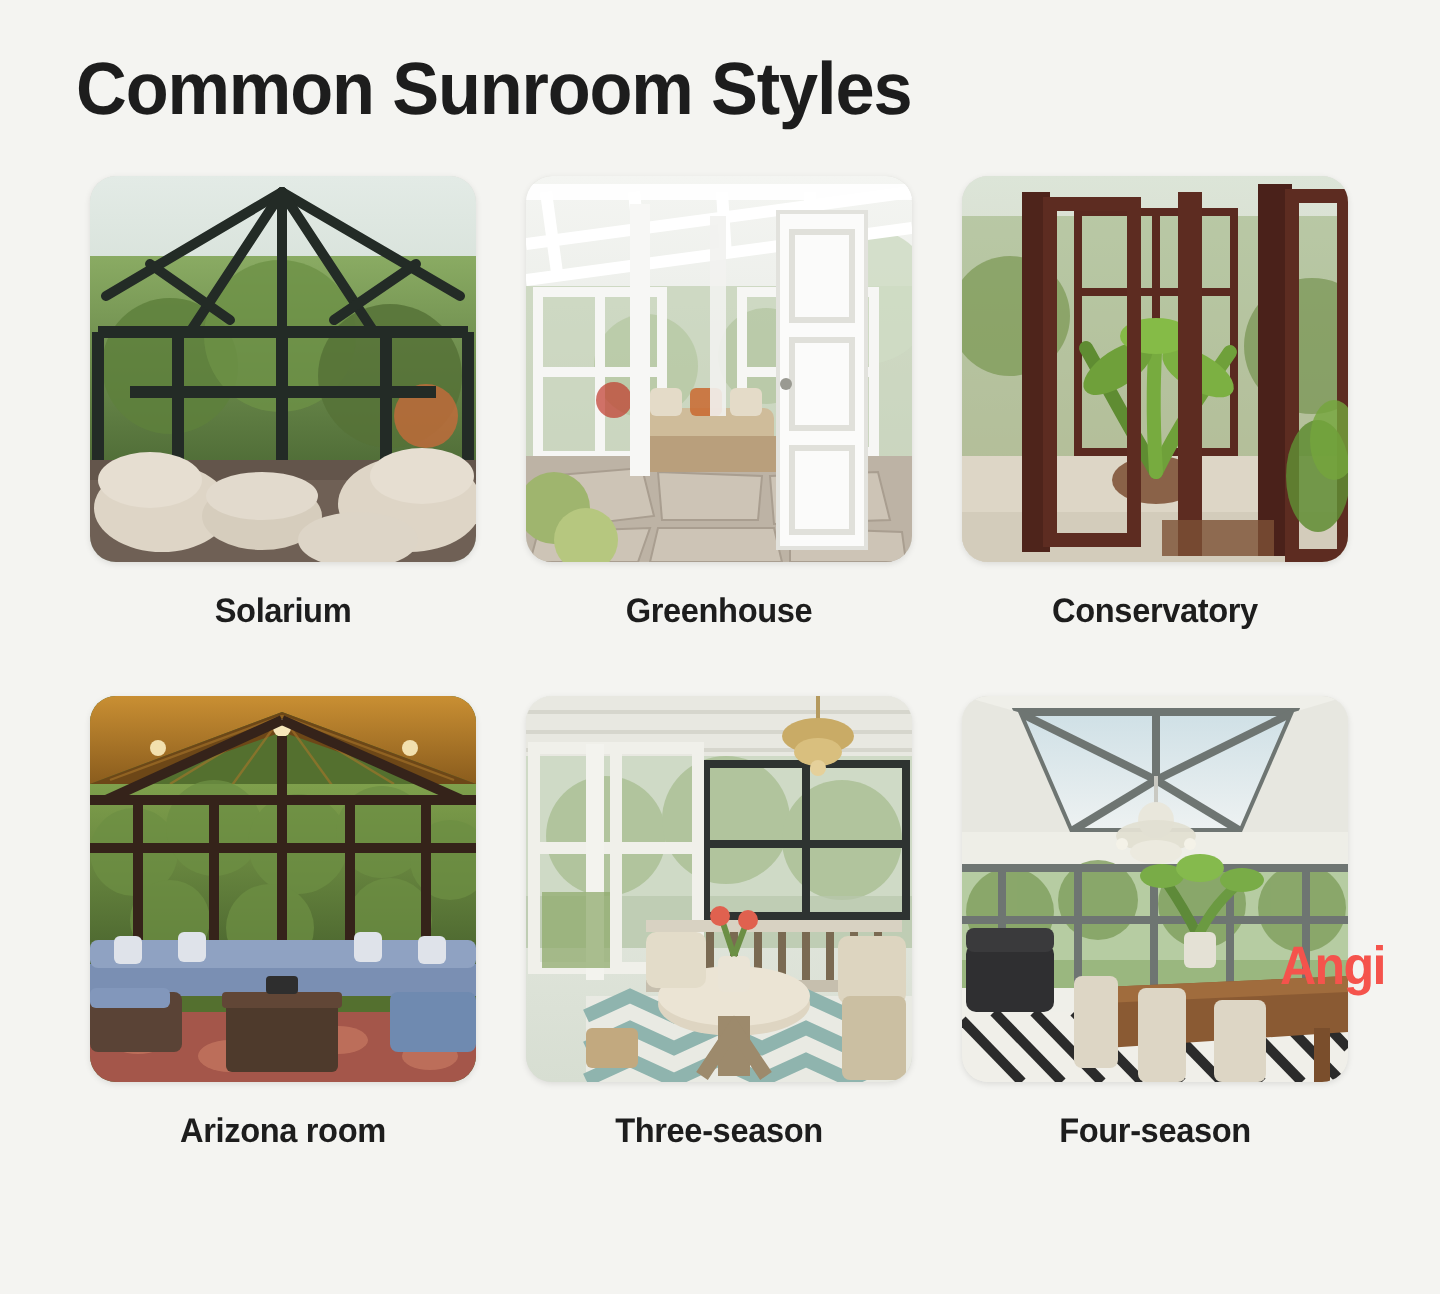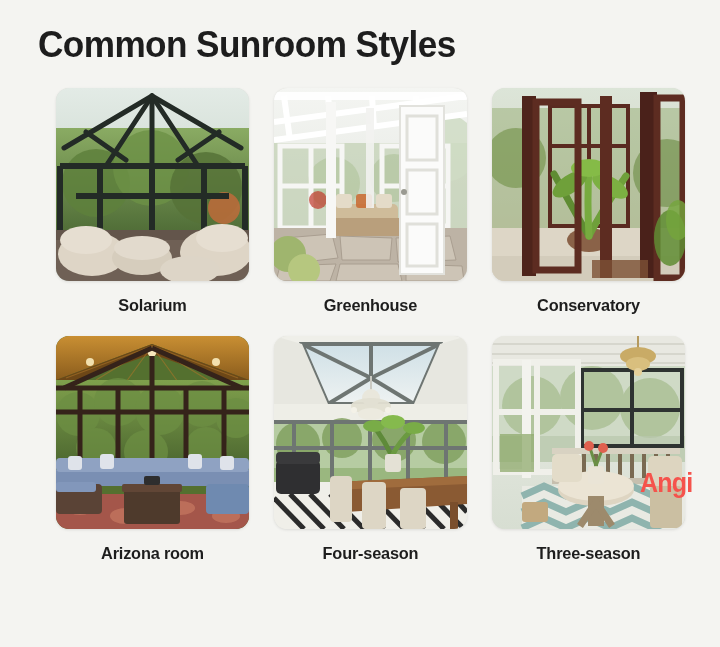--- a/index.html
+++ b/index.html
@@ -29,21 +29,21 @@
     font-weight: 700;
     letter-spacing: -0.6px;
     color: #1d1d1d;
     font-family: "Liberation Sans", sans-serif;
     transform: scaleX(0.95);
     transform-origin: left center;
     white-space: nowrap;
   }
   .grid {
     position: absolute;
-    left: 56px;
+    left: 45px;
     top: 88px;
     width: 630px;
     display: grid;
     grid-template-columns: repeat(3, 193px);
     column-gap: 25px;
     row-gap: 0px;
   }
   .card {
     width: 193px;
   }
@@ -61,21 +61,21 @@
     text-align: center;
     font-size: 17px;
     font-weight: 700;
     color: #1d1d1d;
     letter-spacing: -0.2px;
     margin-top: 15px;
     margin-bottom: 16px;
     font-family: "Liberation Sans", sans-serif;
     transform: scaleX(0.96);
   }
-  .row2 { margin-top: 4px; }
+  .row2 { margin-top: 16px; }
   .logo {
     position: absolute;
     right: 28px;
     bottom: 30px;
     font-size: 27px;
     font-weight: 700;
     color: #f5534c;
     letter-spacing: -0.9px;
     font-family: "Liberation Sans", sans-serif;
     transform: scaleX(0.93);
@@ -340,20 +340,111 @@
           <rect x="0" y="148" width="46" height="30" rx="4" fill="#5a4336"></rect>
           <rect x="150" y="148" width="43" height="30" rx="4" fill="#6f8ab0"></rect>
           <rect x="0" y="146" width="40" height="10" rx="3" fill="#8297bb"></rect>
 
           <rect x="68" y="152" width="56" height="36" rx="3" fill="#4e3a2c"></rect>
           <rect x="66" y="148" width="60" height="8" rx="2" fill="#614636"></rect>
           <rect x="88" y="140" width="16" height="9" rx="2" fill="#2e2e2e"></rect>
         </svg>
       </div>
       <div class="caption">Arizona room</div>
+    </div>
+
+    <div class="card row2">
+      <div class="thumb">
+        <svg viewBox="0 0 193 193" xmlns="http://www.w3.org/2000/svg" aria-hidden="true">
+          <defs>
+            <linearGradient id="s5bg" x1="0" y1="0" x2="0" y2="1">
+              <stop offset="0%" stop-color="#eceee7"></stop>
+                <stop offset="100%" stop-color="#d7ded2"></stop>
+            </linearGradient>
+          </defs>
+          <rect width="193" height="193" fill="url(#s5bg)"></rect>
+
+          <rect x="0" y="0" width="193" height="30" fill="#e8e8e1"></rect>
+          <g stroke="#d6d6cd" stroke-width="2">
+            <path d="M0 8 L193 8"></path>
+              <path d="M0 18 L193 18"></path>
+              <path d="M0 27 L193 27"></path>
+          </g>
+
+          <rect x="0" y="30" width="193" height="96" fill="#cfdac6"></rect>
+          <g fill="#a7bd90" opacity="0.75">
+            <circle cx="40" cy="70" r="30"></circle>
+              <circle cx="100" cy="62" r="32"></circle>
+              <circle cx="158" cy="72" r="30"></circle>
+          </g>
+          <rect x="0" y="100" width="193" height="26" fill="#b8c7ac" opacity="0.7"></rect>
+
+          <g stroke="#2e3331" stroke-width="4" fill="none">
+            <rect x="90" y="34" width="100" height="76"></rect>
+            <path d="M140 34 L140 110"></path>
+              <path d="M90 74 L190 74"></path>
+          </g>
+
+          <g stroke="#f0f0ea" stroke-width="6" fill="none">
+            <rect x="4" y="26" width="82" height="110"></rect>
+            <path d="M45 26 L45 136"></path>
+            <path d="M4 76 L86 76"></path>
+          </g>
+          <rect x="30" y="24" width="9" height="118" fill="#f3f3ee"></rect>
+
+          <rect x="8" y="98" width="34" height="38" fill="#90ab6e" opacity="0.75"></rect>
+
+          <g>
+            <path d="M146 0 L146 14" stroke="#b59a5e" stroke-width="2"></path>
+            <ellipse cx="146" cy="20" rx="18" ry="9" fill="#c9ab66"></ellipse>
+            <ellipse cx="146" cy="28" rx="12" ry="7" fill="#d9bf7e"></ellipse>
+            <circle cx="146" cy="36" r="4" fill="#e5d09a"></circle>
+          </g>
+
+          <rect x="60" y="112" width="128" height="6" fill="#d8d2c2"></rect>
+          <g fill="#7a6a52">
+            <rect x="66" y="118" width="4" height="26"></rect>
+              <rect x="78" y="118" width="4" height="26"></rect>
+            <rect x="90" y="118" width="4" height="26"></rect>
+              <rect x="102" y="118" width="4" height="26"></rect>
+            <rect x="114" y="118" width="4" height="26"></rect>
+              <rect x="126" y="118" width="4" height="26"></rect>
+            <rect x="138" y="118" width="4" height="26"></rect>
+              <rect x="150" y="118" width="4" height="26"></rect>
+            <rect x="162" y="118" width="4" height="26"></rect>
+              <rect x="174" y="118" width="4" height="26"></rect>
+          </g>
+          <rect x="60" y="142" width="128" height="6" fill="#c6bfae"></rect>
+
+          <rect x="30" y="150" width="163" height="43" fill="#e9eae3"></rect>
+          <g stroke="#8fb4ae" stroke-width="7" fill="none">
+            <path d="M30 160 L52 150 L74 160 L96 150 L118 160 L140 150 L162 160 L184 150"></path>
+            <path d="M30 176 L52 166 L74 176 L96 166 L118 176 L140 166 L162 176 L184 166"></path>
+            <path d="M30 192 L52 182 L74 192 L96 182 L118 192 L140 182 L162 192 L184 182"></path>
+          </g>
+
+          <ellipse cx="104" cy="154" rx="38" ry="16" fill="#ded5c2"></ellipse>
+          <ellipse cx="104" cy="150" rx="38" ry="15" fill="#ebe4d4"></ellipse>
+          <rect x="96" y="160" width="16" height="30" fill="#9d8a6c"></rect>
+          <path d="M88 190 L104 166 L120 190" stroke="#9d8a6c" stroke-width="7" fill="none"></path>
+
+          <rect x="96" y="130" width="16" height="18" rx="3" fill="#eae4d6"></rect>
+          <path d="M104 130 L98 112" stroke="#6b8f45" stroke-width="3"></path>
+          <path d="M104 130 L110 114" stroke="#6b8f45" stroke-width="3"></path>
+          <circle cx="97" cy="110" r="5" fill="#e0614f"></circle>
+          <circle cx="111" cy="112" r="5" fill="#e0614f"></circle>
+
+          <rect x="60" y="118" width="30" height="28" rx="5" fill="#e3dcc9"></rect>
+          <rect x="156" y="120" width="34" height="34" rx="5" fill="#ddd5c0"></rect>
+          <rect x="158" y="150" width="32" height="42" rx="4" fill="#cbbfa2"></rect>
+
+          <rect x="30" y="166" width="26" height="20" rx="3" fill="#c2a97f"></rect>
+        </svg>
+      </div>
+      <div class="caption">Three-season</div>
     </div>
 
     <div class="card row2">
       <div class="thumb">
         <svg viewBox="0 0 193 193" xmlns="http://www.w3.org/2000/svg" aria-hidden="true">
           <defs>
             <linearGradient id="s6sky" x1="0" y1="0" x2="0" y2="1">
               <stop offset="0%" stop-color="#cfe0e6"></stop>
                 <stop offset="100%" stop-color="#eef2f2"></stop>
             </linearGradient>
@@ -434,108 +525,17 @@
             <rect x="126" y="152" width="26" height="41" rx="4"></rect>
           </g>
 
           <rect x="2" y="124" width="44" height="34" rx="5" fill="#2f2f31"></rect>
           <rect x="2" y="116" width="44" height="12" rx="4" fill="#3a3a3c"></rect>
         </svg>
       </div>
       <div class="caption">Four-season</div>
     </div>
 
-    <div class="card row2">
-      <div class="thumb">
-        <svg viewBox="0 0 193 193" xmlns="http://www.w3.org/2000/svg" aria-hidden="true">
-          <defs>
-            <linearGradient id="s5bg" x1="0" y1="0" x2="0" y2="1">
-              <stop offset="0%" stop-color="#eceee7"></stop>
-                <stop offset="100%" stop-color="#d7ded2"></stop>
-            </linearGradient>
-          </defs>
-          <rect width="193" height="193" fill="url(#s5bg)"></rect>
-
-          <rect x="0" y="0" width="193" height="30" fill="#e8e8e1"></rect>
-          <g stroke="#d6d6cd" stroke-width="2">
-            <path d="M0 8 L193 8"></path>
-              <path d="M0 18 L193 18"></path>
-              <path d="M0 27 L193 27"></path>
-          </g>
-
-          <rect x="0" y="30" width="193" height="96" fill="#cfdac6"></rect>
-          <g fill="#a7bd90" opacity="0.75">
-            <circle cx="40" cy="70" r="30"></circle>
-              <circle cx="100" cy="62" r="32"></circle>
-              <circle cx="158" cy="72" r="30"></circle>
-          </g>
-          <rect x="0" y="100" width="193" height="26" fill="#b8c7ac" opacity="0.7"></rect>
-
-          <g stroke="#2e3331" stroke-width="4" fill="none">
-            <rect x="90" y="34" width="100" height="76"></rect>
-            <path d="M140 34 L140 110"></path>
-              <path d="M90 74 L190 74"></path>
-          </g>
-
-          <g stroke="#f0f0ea" stroke-width="6" fill="none">
-            <rect x="4" y="26" width="82" height="110"></rect>
-            <path d="M45 26 L45 136"></path>
-            <path d="M4 76 L86 76"></path>
-          </g>
-          <rect x="30" y="24" width="9" height="118" fill="#f3f3ee"></rect>
-
-          <rect x="8" y="98" width="34" height="38" fill="#90ab6e" opacity="0.75"></rect>
-
-          <g>
-            <path d="M146 0 L146 14" stroke="#b59a5e" stroke-width="2"></path>
-            <ellipse cx="146" cy="20" rx="18" ry="9" fill="#c9ab66"></ellipse>
-            <ellipse cx="146" cy="28" rx="12" ry="7" fill="#d9bf7e"></ellipse>
-            <circle cx="146" cy="36" r="4" fill="#e5d09a"></circle>
-          </g>
-
-          <rect x="60" y="112" width="128" height="6" fill="#d8d2c2"></rect>
-          <g fill="#7a6a52">
-            <rect x="66" y="118" width="4" height="26"></rect>
-              <rect x="78" y="118" width="4" height="26"></rect>
-            <rect x="90" y="118" width="4" height="26"></rect>
-              <rect x="102" y="118" width="4" height="26"></rect>
-            <rect x="114" y="118" width="4" height="26"></rect>
-              <rect x="126" y="118" width="4" height="26"></rect>
-            <rect x="138" y="118" width="4" height="26"></rect>
-              <rect x="150" y="118" width="4" height="26"></rect>
-            <rect x="162" y="118" width="4" height="26"></rect>
-              <rect x="174" y="118" width="4" height="26"></rect>
-          </g>
-          <rect x="60" y="142" width="128" height="6" fill="#c6bfae"></rect>
-
-          <rect x="30" y="150" width="163" height="43" fill="#e9eae3"></rect>
-          <g stroke="#8fb4ae" stroke-width="7" fill="none">
-            <path d="M30 160 L52 150 L74 160 L96 150 L118 160 L140 150 L162 160 L184 150"></path>
-            <path d="M30 176 L52 166 L74 176 L96 166 L118 176 L140 166 L162 176 L184 166"></path>
-            <path d="M30 192 L52 182 L74 192 L96 182 L118 192 L140 182 L162 192 L184 182"></path>
-          </g>
-
-          <ellipse cx="104" cy="154" rx="38" ry="16" fill="#ded5c2"></ellipse>
-          <ellipse cx="104" cy="150" rx="38" ry="15" fill="#ebe4d4"></ellipse>
-          <rect x="96" y="160" width="16" height="30" fill="#9d8a6c"></rect>
-          <path d="M88 190 L104 166 L120 190" stroke="#9d8a6c" stroke-width="7" fill="none"></path>
-
-          <rect x="96" y="130" width="16" height="18" rx="3" fill="#eae4d6"></rect>
-          <path d="M104 130 L98 112" stroke="#6b8f45" stroke-width="3"></path>
-          <path d="M104 130 L110 114" stroke="#6b8f45" stroke-width="3"></path>
-          <circle cx="97" cy="110" r="5" fill="#e0614f"></circle>
-          <circle cx="111" cy="112" r="5" fill="#e0614f"></circle>
-
-          <rect x="60" y="118" width="30" height="28" rx="5" fill="#e3dcc9"></rect>
-          <rect x="156" y="120" width="34" height="34" rx="5" fill="#ddd5c0"></rect>
-          <rect x="158" y="150" width="32" height="42" rx="4" fill="#cbbfa2"></rect>
-
-          <rect x="30" y="166" width="26" height="20" rx="3" fill="#c2a97f"></rect>
-        </svg>
-      </div>
-      <div class="caption">Three-season</div>
-    </div>
-
   </div>
 
   <div class="logo">Angi</div>
 
 </div>
 
 </body></html>

